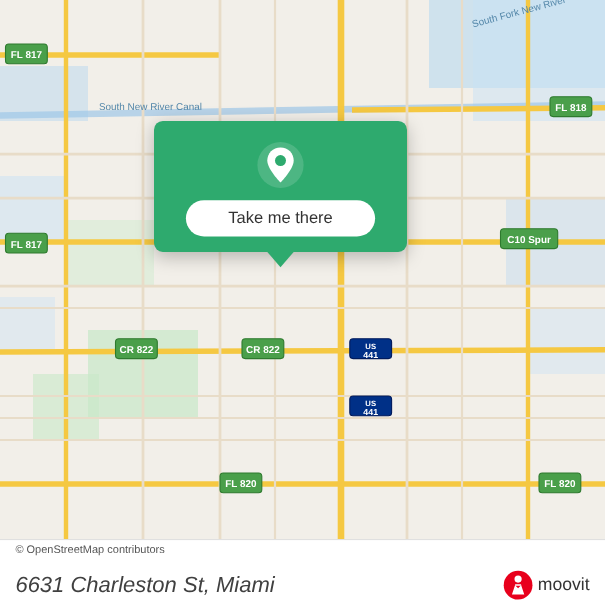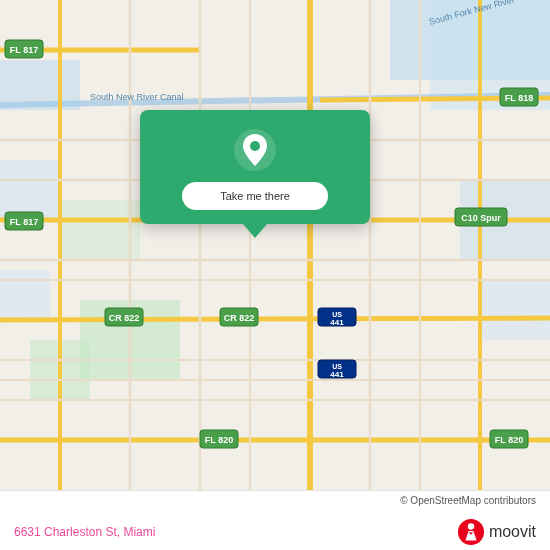--- a/index.html
+++ b/index.html
@@ -56,21 +56,21 @@
       height: 44px;
       margin-bottom: 10px;
     }
 
     #take-me-there-btn {
       background: white;
       color: #333;
       border: none;
       border-radius: 24px;
       padding: 8px 38px;
-      font-size: 11px;
+      font-size: 15px;
       font-weight: 500;
       cursor: pointer;
       white-space: nowrap;
     }
 
     
     #bottom-bar {
       width: 550px;
       height: 60px;
       background: white;
@@ -78,33 +78,33 @@
       flex-direction: column;
       justify-content: center;
       padding: 4px 14px;
       border-top: 1px solid #e0e0e0;
     }
 
     #attribution {
       font-size: 10px;
       color: #555;
       margin-bottom: 12px;
-      text-align: right;
     }
 
     #address-row {
       display: flex;
       align-items: center;
       justify-content: space-between;
     }
 
     #address-text {
-      font-size: 12px;
+      font-size: 20px;
       font-weight: 500;
-      color: #ec4899;
+      color: #404040;
+      font-style: italic;
     }
 
     #moovit-logo {
       display: flex;
       align-items: center;
       gap: 4px;
     }
 
     #moovit-icon {
       width: 28px;

